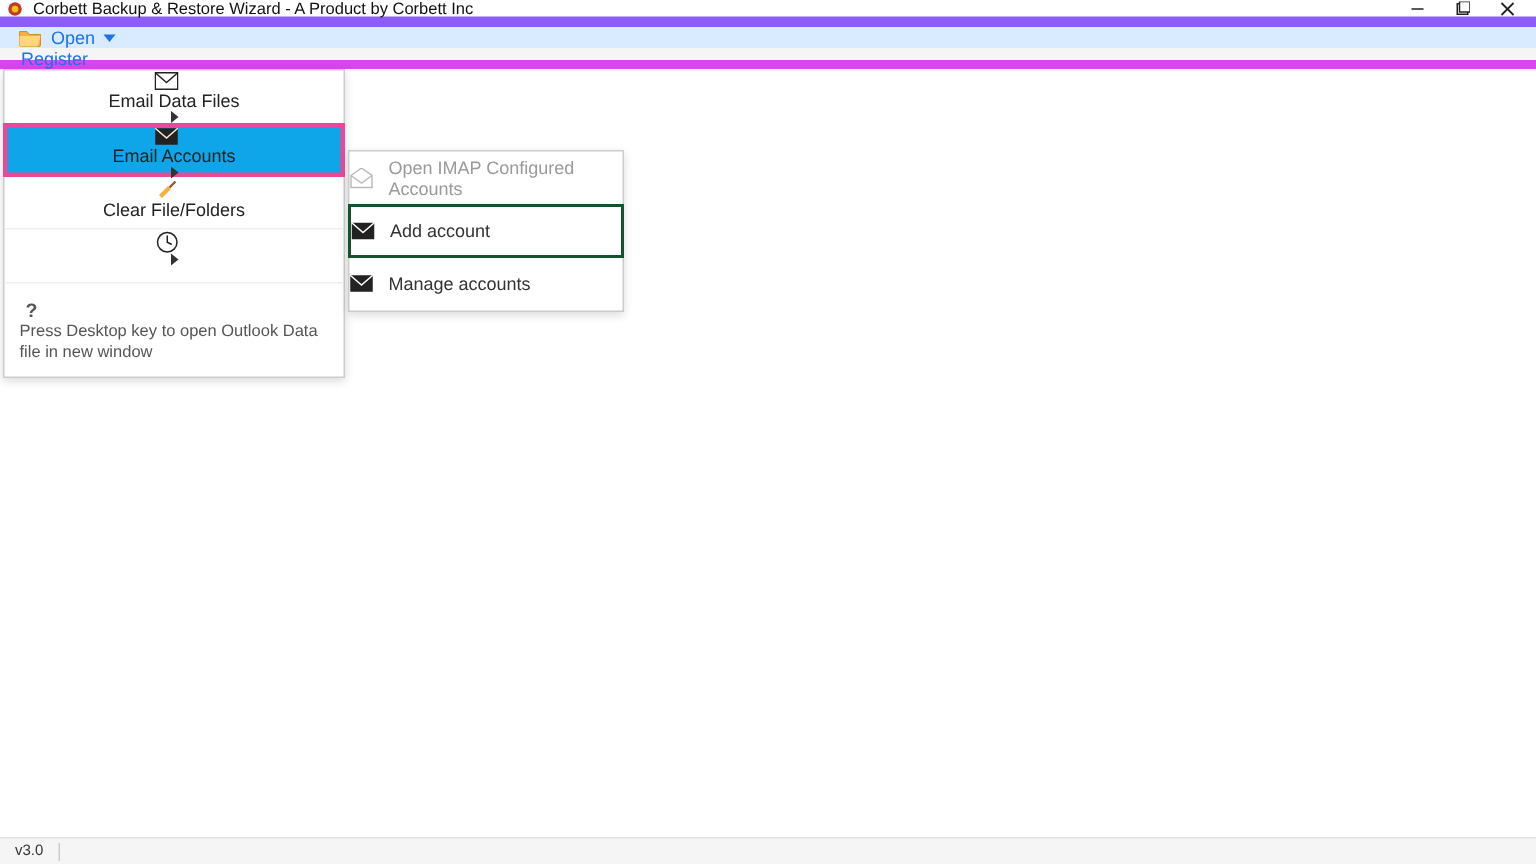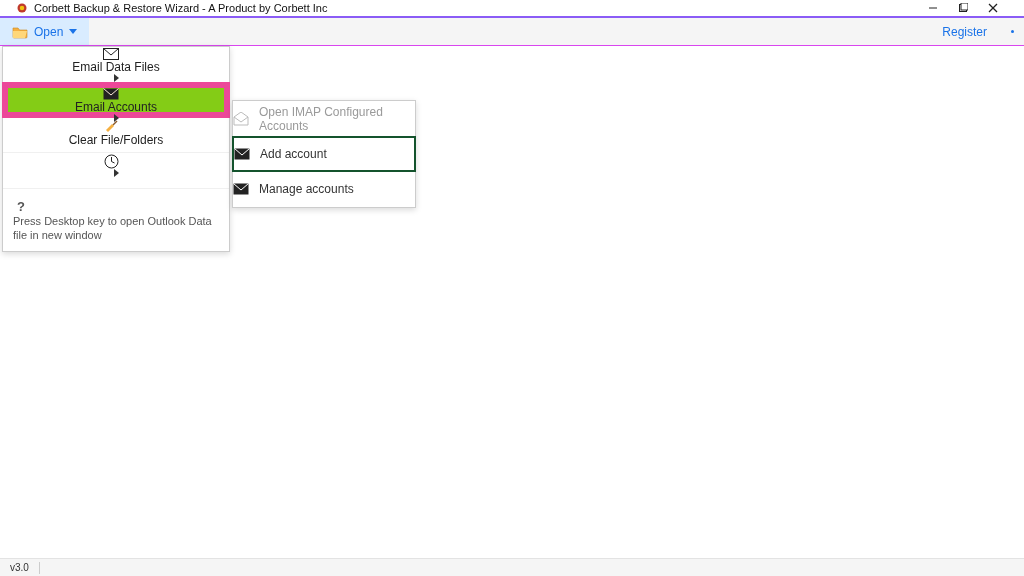--- a/index.html
+++ b/index.html
@@ -3,38 +3,39 @@
 <meta charset="utf-8">
 <style>
   * { box-sizing: border-box; margin: 0; padding: 0; font-family: "Segoe UI", Tahoma, sans-serif; }
   html, body { width: 1024px; height: 576px; overflow: hidden; background: #fff; }
 
   
   .titlebar {
     height: 18px;
     display: flex;
     align-items: center;
-    padding: 0 16px;
+    padding: 0 4px;
     font-size: 11px;
     color: #111;
     background: #fff;
-    border-bottom: 2px solid #8b5cf6;
+    border-bottom: 7px solid #8b5cf6;
   }
   .titlebar .app-icon { width: 12px; height: 12px; margin-right: 6px; display:flex; align-items:center; justify-content:center;}
   .titlebar .spacer { flex: 1; }
   .winbtn { width: 30px; height: 18px; display:flex; align-items:center; justify-content:center; color:#222; }
   .winbtn svg { width: 10px; height: 10px; }
 
   
   .toolbar {
     height: 28px;
     background: #f5f5f5;
-    border-bottom: 1px solid #d946ef;
+    border-bottom: 6px solid #d946ef;
     display: flex;
     align-items: stretch;
+    flex-direction: column;
   }
   .open-btn {
     display: flex; align-items: center;
     padding: 0 12px;
     background: #d9ecff;
     color: #1a73e8;
     font-size: 12px;
     font-weight: 500;
     gap: 6px;
     cursor: pointer;
@@ -77,22 +78,22 @@
   }
   .menu-item:last-child { border-bottom: none; }
   .menu-item .mi-icon { width:16px; height:16px; margin-right:10px; display:flex; align-items:center; justify-content:center; color:#333;}
   .menu-item .mi-label { flex:1; }
   .menu-item .mi-chevron {
     border-top:4px solid transparent;
     border-bottom:4px solid transparent;
     border-left:5px solid #333;
   }
   .menu-item.highlight {
-    background: #84cc16;
-    border: 6px solid #ec4899;
+    background: #0ea5e9;
+    border: 3px solid #ec4899;
     height: 36px;
     margin: -1px;
   }
   .menu-item.hint {
     height: auto;
     padding: 8px 10px;
     font-size: 11px;
     color: #555;
     line-height: 1.3;
     cursor: default;

